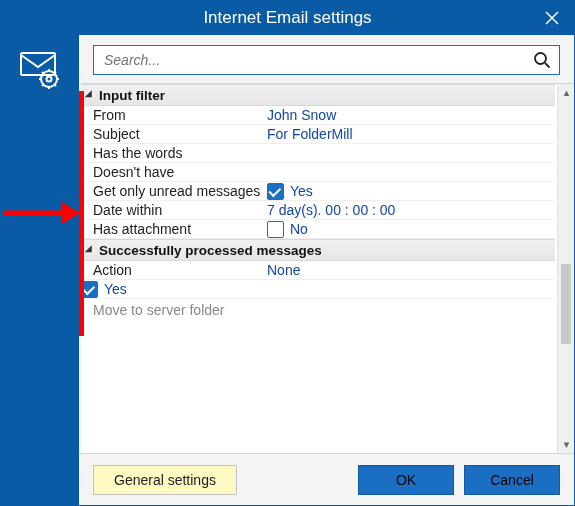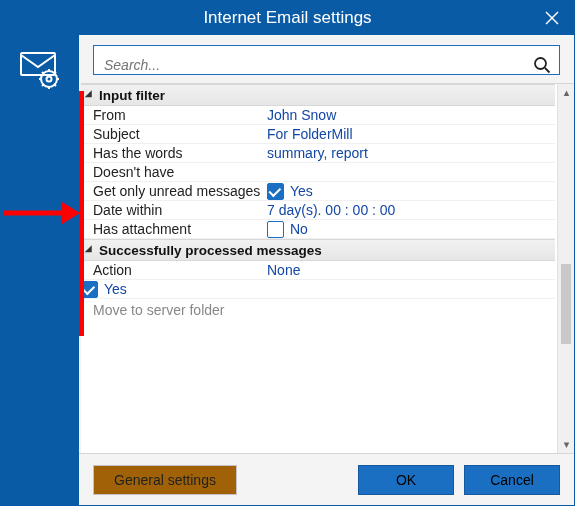--- a/index.html
+++ b/index.html
@@ -68,22 +68,22 @@
   }
   .search-wrap {
     padding: 10px 14px 8px 14px;
   }
   .search {
     width: 100%;
     height: 30px;
     border: 1px solid #1a6fc2;
     background: #fff;
     display: flex;
-    align-items: flex-end;
-    padding: 0 8px;
+    align-items: center;
+    padding: 8px 8px;
   }
   .search input {
     border: none;
     outline: none;
     flex: 1;
     font-size: 14px;
     font-style: italic;
     color: #6b6b6b;
     background: transparent;
   }
@@ -196,21 +196,21 @@
     border-top: 1px solid #d6d6d6;
     display: flex;
     align-items: center;
     padding: 0 14px;
     gap: 10px;
   }
   .btn {
     height: 30px;
     padding: 0 20px;
     border: 1px solid #c3c3c3;
-    background: #a16207;
+    background: #fef9c3;
     color: #222;
     font-size: 14px;
     cursor: pointer;
     display:inline-flex;align-items:center;justify-content:center;
   }
   .btn.primary {
     background: #1a6fc2;
     border-color: #155a9e;
     color: #000000;
     min-width: 96px;
@@ -291,21 +291,20 @@
             <div class="row">
               <div class="label">From</div>
               <div class="value">John Snow</div>
             </div>
             <div class="row">
               <div class="label">Subject</div>
               <div class="value">For FolderMill</div>
             </div>
             <div class="row">
               <div class="label">Has the words</div>
-              <div class="value">summary, report</div>
             </div>
             <div class="row">
               <div class="label">Doesn't have</div>
               <div class="value"></div>
             </div>
             <div class="row">
               <div class="label">Get only unread messages</div>
               <div class="value">
                 <span class="chk checked"></span>
                 <span>Yes</span>

